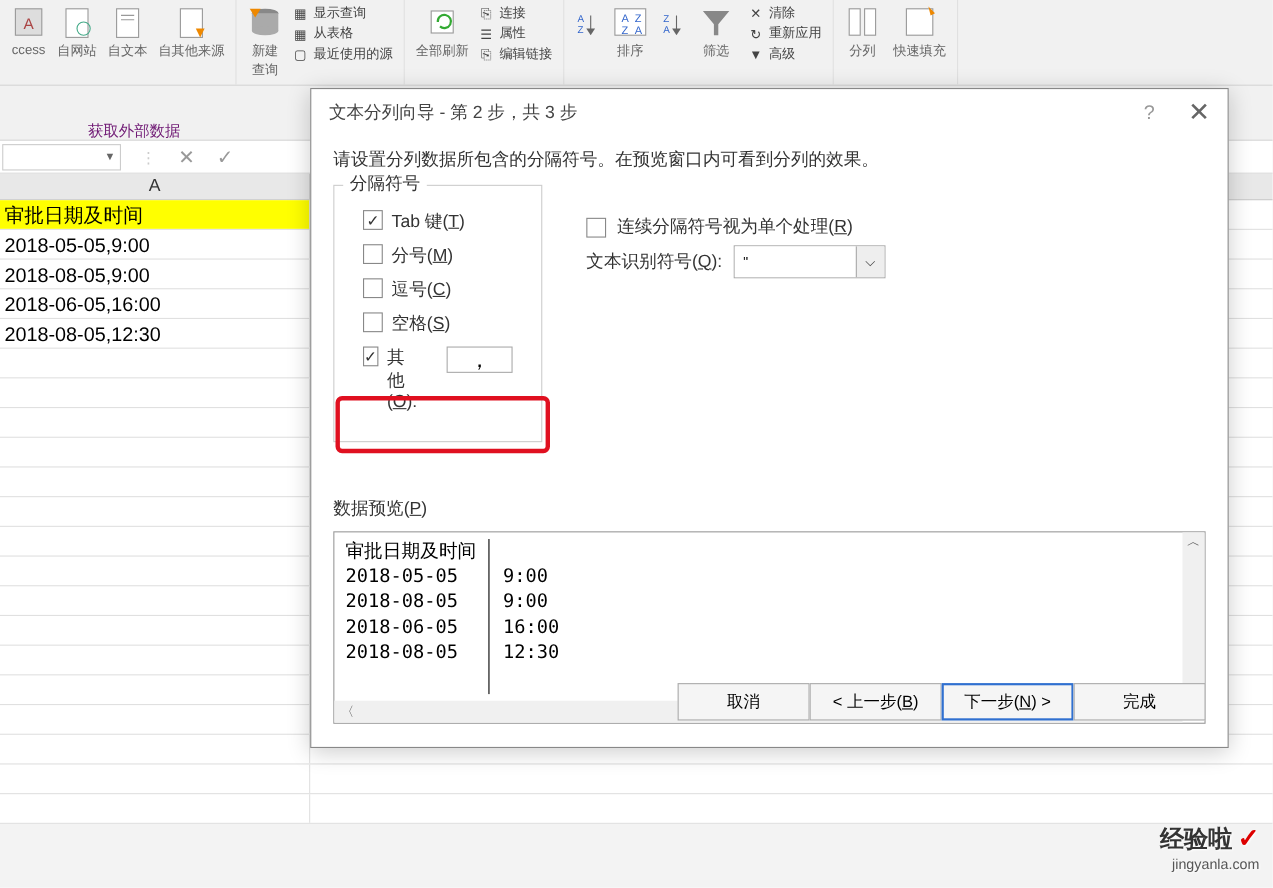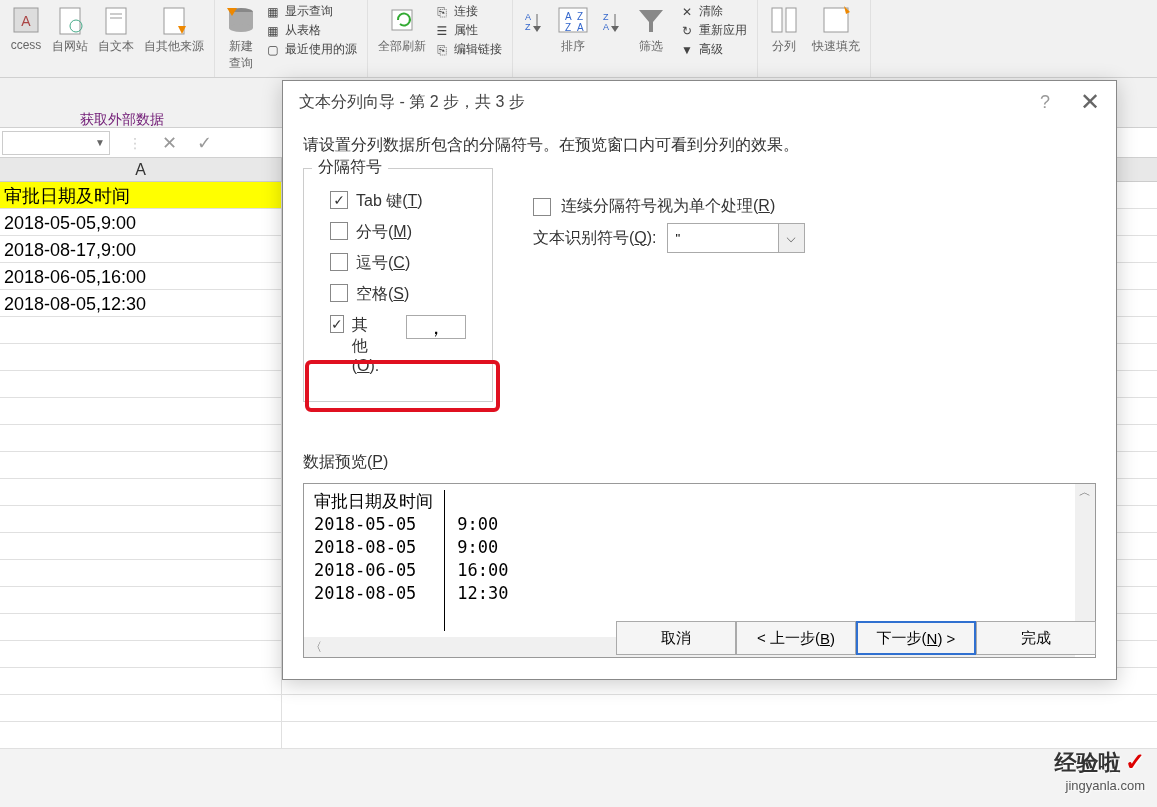--- a/index.html
+++ b/index.html
@@ -275,21 +275,21 @@
     <div class="col-header-row">
       <div class="col-header col-a">A</div>
     </div>
     <div class="data-row">
       <div class="cell cell-a header-cell">审批日期及时间</div>
     </div>
     <div class="data-row">
       <div class="cell cell-a">2018-05-05,9:00</div>
     </div>
     <div class="data-row">
-      <div class="cell cell-a">2018-08-17,9:00</div>
+      <div class="cell cell-a">2018-08-05,9:00</div>
     </div>
     <div class="data-row">
       <div class="cell cell-a">2018-06-05,16:00</div>
     </div>
     <div class="data-row">
       <div class="cell cell-a">2018-08-05,12:30</div>
     </div>
     <div class="data-row">
         <div class="cell cell-a"></div>
       </div>

